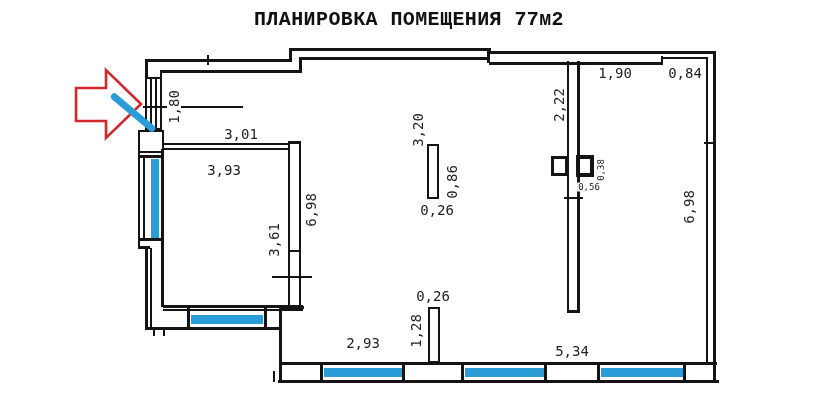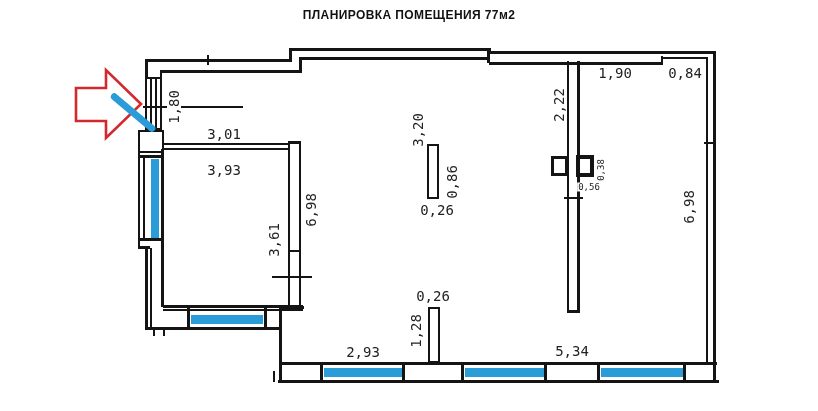--- a/index.html
+++ b/index.html
@@ -1,19 +1,19 @@
 <!DOCTYPE html>
 <html style="--wall: #141414; --window: #2A9CD7; --entry-arrow: #D2292E; --label: #222222; --background: #FFFFFF;"><head>
 <meta charset="utf-8">
 <style>
   html,body{margin:0;padding:0;background:#fff;}
   .page{position:relative;width:818px;height:411px;background:#fff;overflow:hidden;
         font-family:"Liberation Sans",sans-serif;}
   .title{position:absolute;top:8px;left:0;width:100%;text-align:center;
-         font-family:Liberation Sans, sans-serif;font-size:12px;font-weight:600;
+         font-family:Liberation Mono, monospace;font-size:20px;font-weight:600;
          letter-spacing:.4px;color:#111;}
   .plan{position:absolute;left:0;top:0;width:818px;height:411px;}
   .w{position:absolute;background:var(--wall,#141414);}
   .win{position:absolute;background:var(--window,#2A9CD7);}
   .box{position:absolute;background:#fff;border:2px solid var(--wall,#141414);box-sizing:border-box;}
   .b25{border-width:2.5px;} .b3{border-width:3px;} .b4{border-width:4px;}
   .dim{position:absolute;font-family:"DejaVu Sans Mono","Liberation Mono",monospace;
        font-size:14px;font-weight:500;color:var(--label,#222);line-height:1;
        white-space:nowrap;background:#fff;padding:0 1px;
        transform:translate(-50%,-50%);z-index:6;}
@@ -109,31 +109,31 @@
     <div class="box b4" style="left:576px;top:155px;width:18px;height:22px"></div>
     <div class="box" style="left:427px;top:144px;width:12px;height:55px"></div>
     <div class="box" style="left:428px;top:307px;width:12px;height:56px"></div>
 
     <svg class="arrow-svg" width="78" height="82" viewBox="0 0 78 82">
       <polygon points="6,26 36,26 36,8 71,42 36,76 36,59 6,59"></polygon>
     </svg>
     <div class="leaf"></div>
 
     <div class="dim rot" style="left:174px;top:107px">1,80</div>
-    <div class="dim" style="left:224px;top:134px">3,01</div>
+    <div class="dim" style="left:241px;top:134px">3,01</div>
     <div class="dim" style="left:224px;top:170px">3,93</div>
     <div class="dim rot" style="left:311px;top:210px">6,98</div>
     <div class="dim rot" style="left:274px;top:240px">3,61</div>
     <div class="dim rot" style="left:418px;top:130px">3,20</div>
     <div class="dim rot" style="left:452px;top:182px">0,86</div>
     <div class="dim" style="left:437px;top:210px">0,26</div>
     <div class="dim rot" style="left:559px;top:105px">2,22</div>
     <div class="dim" style="left:615px;top:73px">1,90</div>
     <div class="dim" style="left:685px;top:73px">0,84</div>
     <div class="dim rot small" style="left:601px;top:170px">0,38</div>
     <div class="dim small" style="left:589px;top:187px">0,56</div>
     <div class="dim rot" style="left:689px;top:207px">6,98</div>
     <div class="dim" style="left:433px;top:296px">0,26</div>
     <div class="dim rot" style="left:416px;top:331px">1,28</div>
-    <div class="dim" style="left:363px;top:352px">2,93</div>
+    <div class="dim" style="left:363px;top:343px">2,93</div>
     <div class="dim" style="left:572px;top:351px">5,34</div>
   </div>
 </div>
 
 </body></html>

